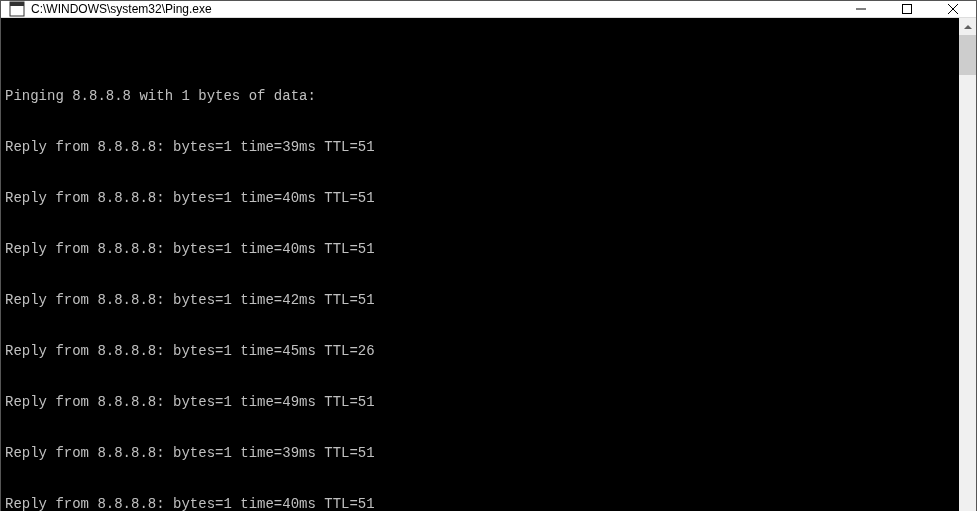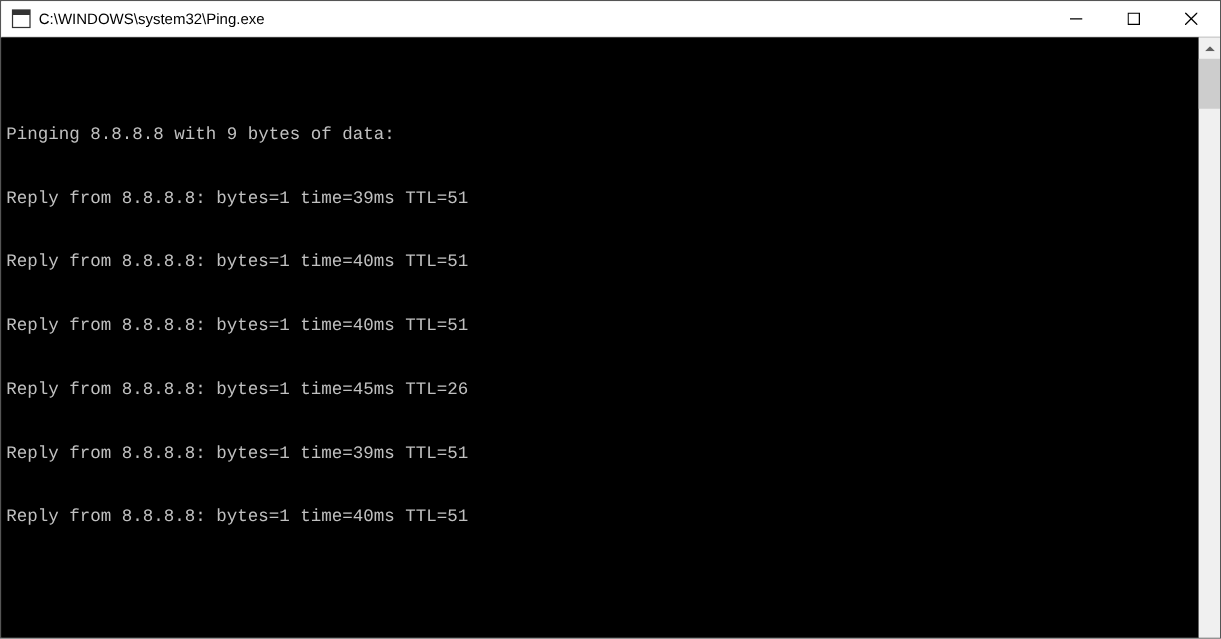--- a/index.html
+++ b/index.html
@@ -136,25 +136,27 @@
         <svg viewBox="0 0 10 10">
             <line x1="0" y1="0" x2="10" y2="10" stroke="#000" stroke-width="1"></line>
             <line x1="10" y1="0" x2="0" y2="10" stroke="#000" stroke-width="1"></line>
           </svg>
       </button>
     </div>
   </div>
   <div class="console-area">
     <div class="console">
       <span class="console-line"></span>
-      <span class="console-line">Pinging 8.8.8.8 with 9 bytes of data:</span>
+      <span class="console-line">Pinging 8.8.8.8 with 1 bytes of data:</span>
       <span class="console-line">Reply from 8.8.8.8: bytes=1 time=39ms TTL=51</span>
       <span class="console-line">Reply from 8.8.8.8: bytes=1 time=40ms TTL=51</span>
       <span class="console-line">Reply from 8.8.8.8: bytes=1 time=40ms TTL=51</span>
+      <span class="console-line">Reply from 8.8.8.8: bytes=1 time=42ms TTL=51</span>
       <span class="console-line">Reply from 8.8.8.8: bytes=1 time=45ms TTL=26</span>
+      <span class="console-line">Reply from 8.8.8.8: bytes=1 time=49ms TTL=51</span>
       <span class="console-line">Reply from 8.8.8.8: bytes=1 time=39ms TTL=51</span>
       <span class="console-line">Reply from 8.8.8.8: bytes=1 time=40ms TTL=51</span>
       
       
       
     </div>
     <div class="scrollbar">
       <div class="scroll-btn">
         <svg width="8" height="4" viewBox="0 0 8 4">
             <polygon points="4,0 8,4 0,4" fill="#606060"></polygon>

